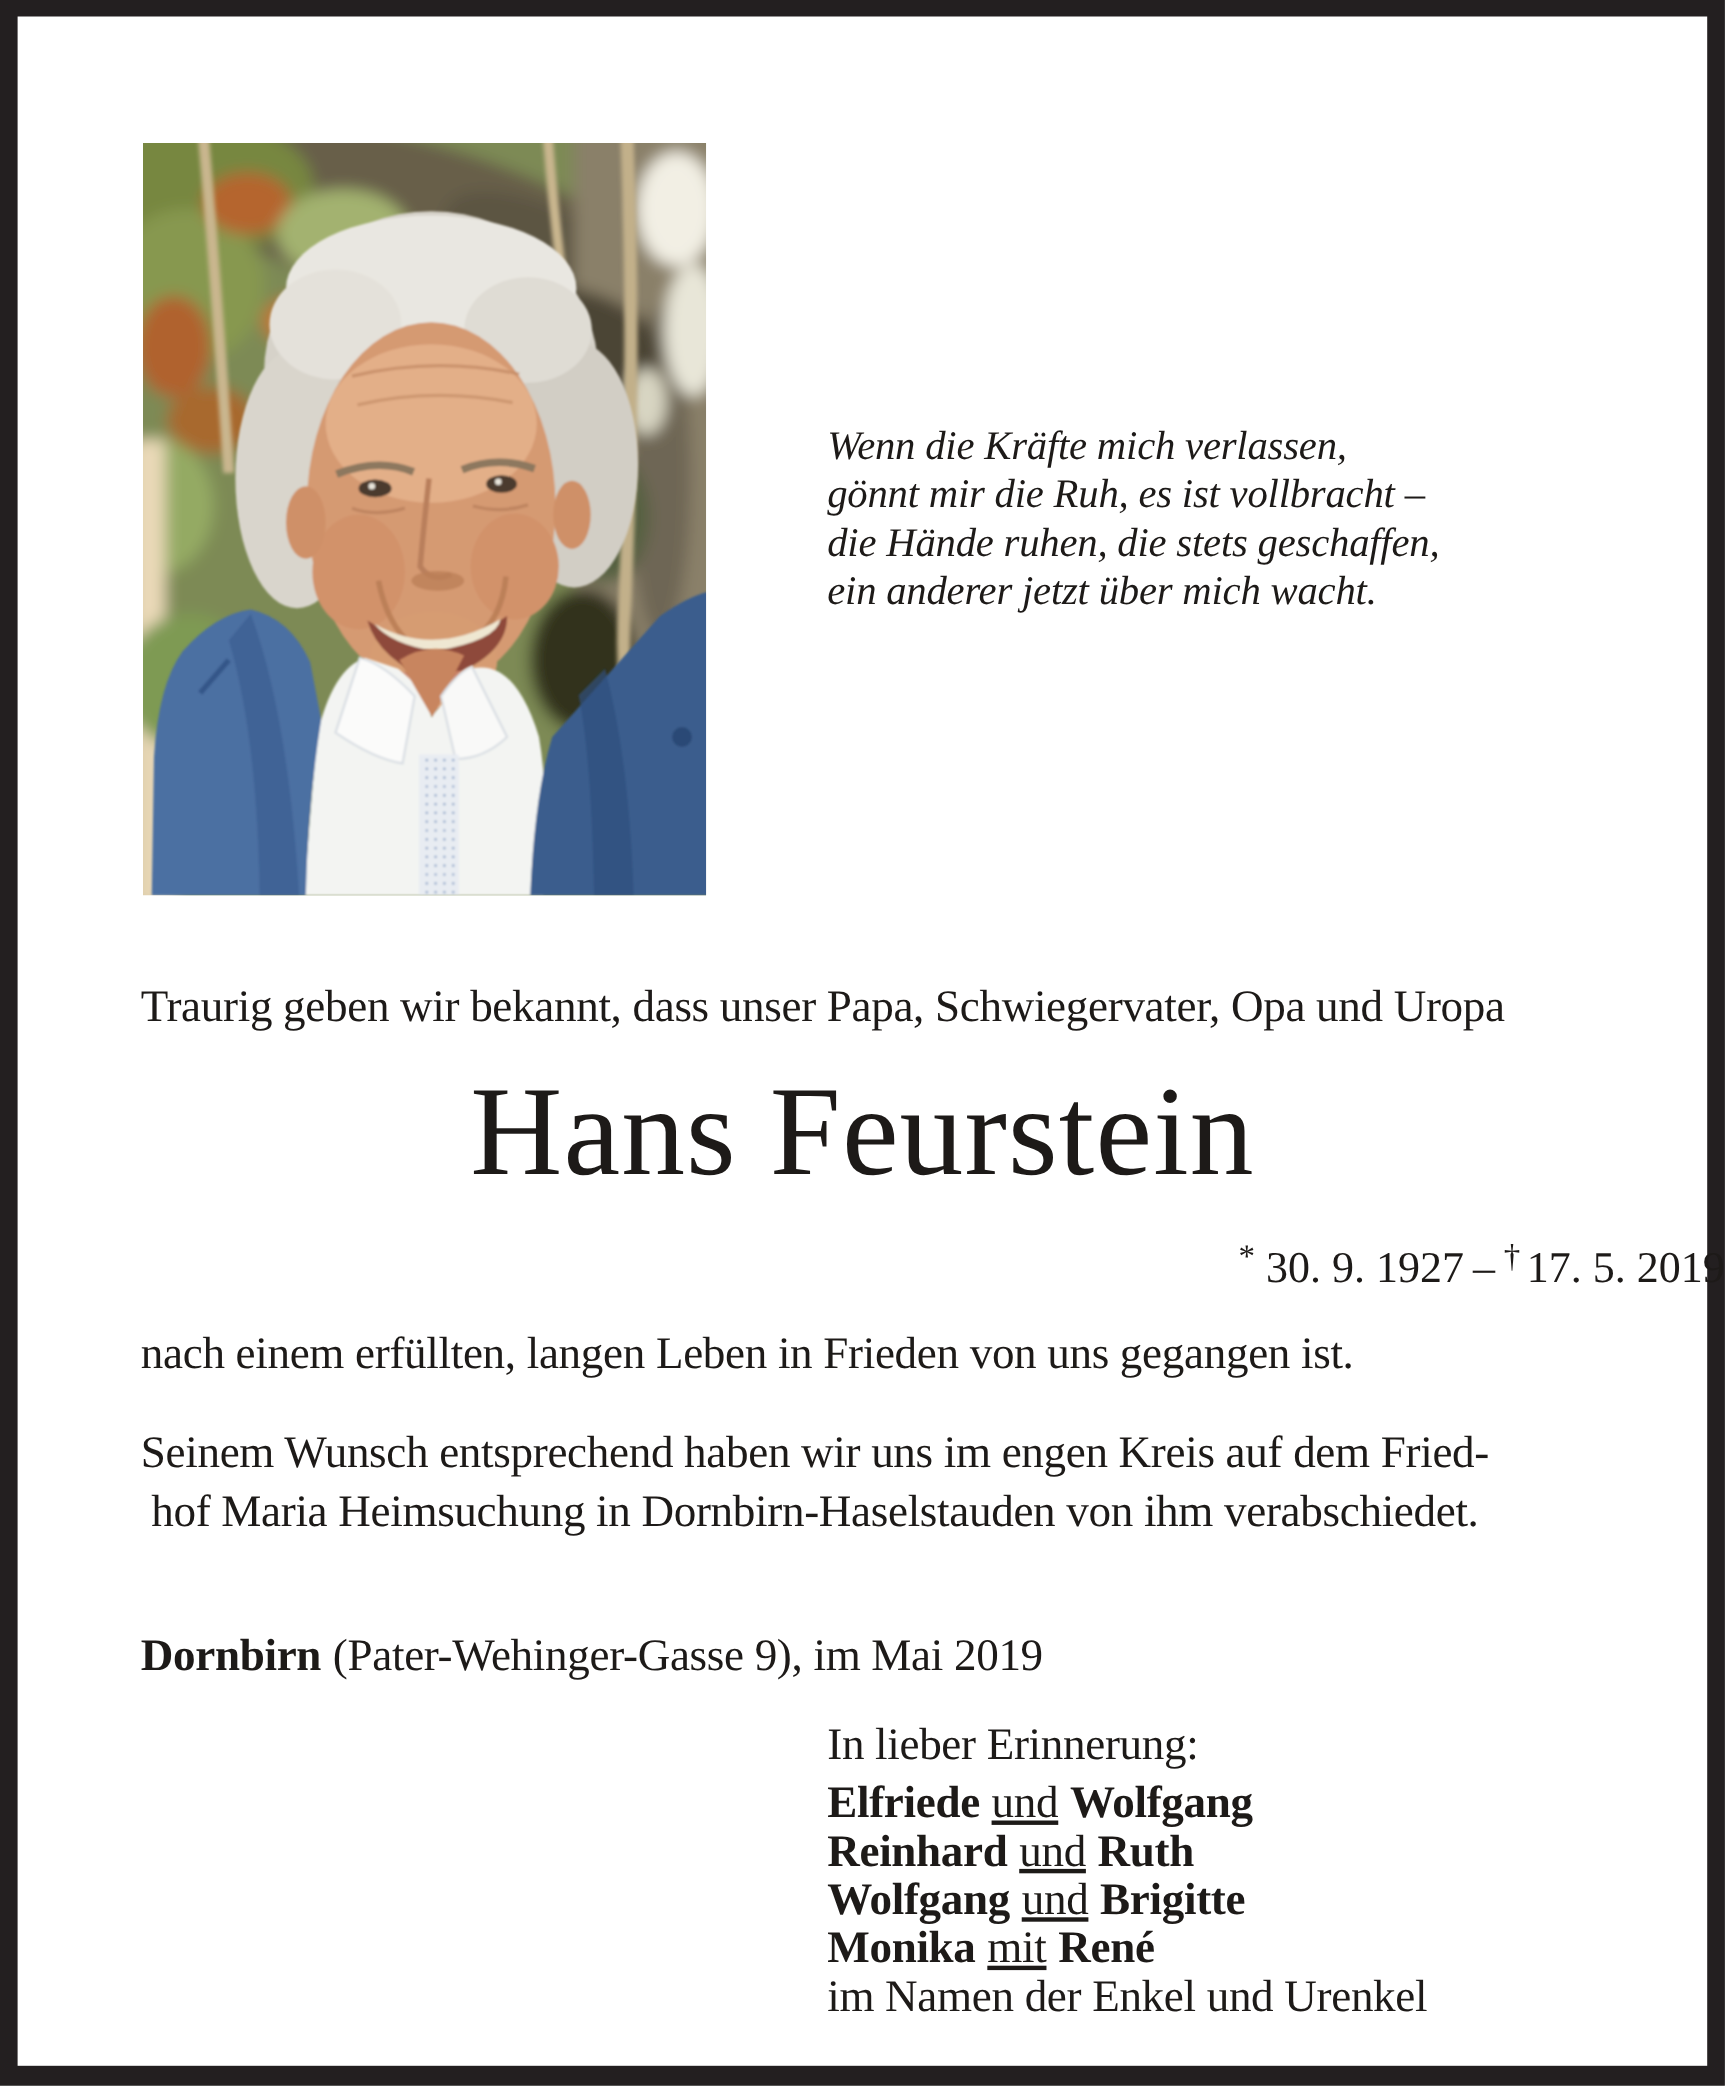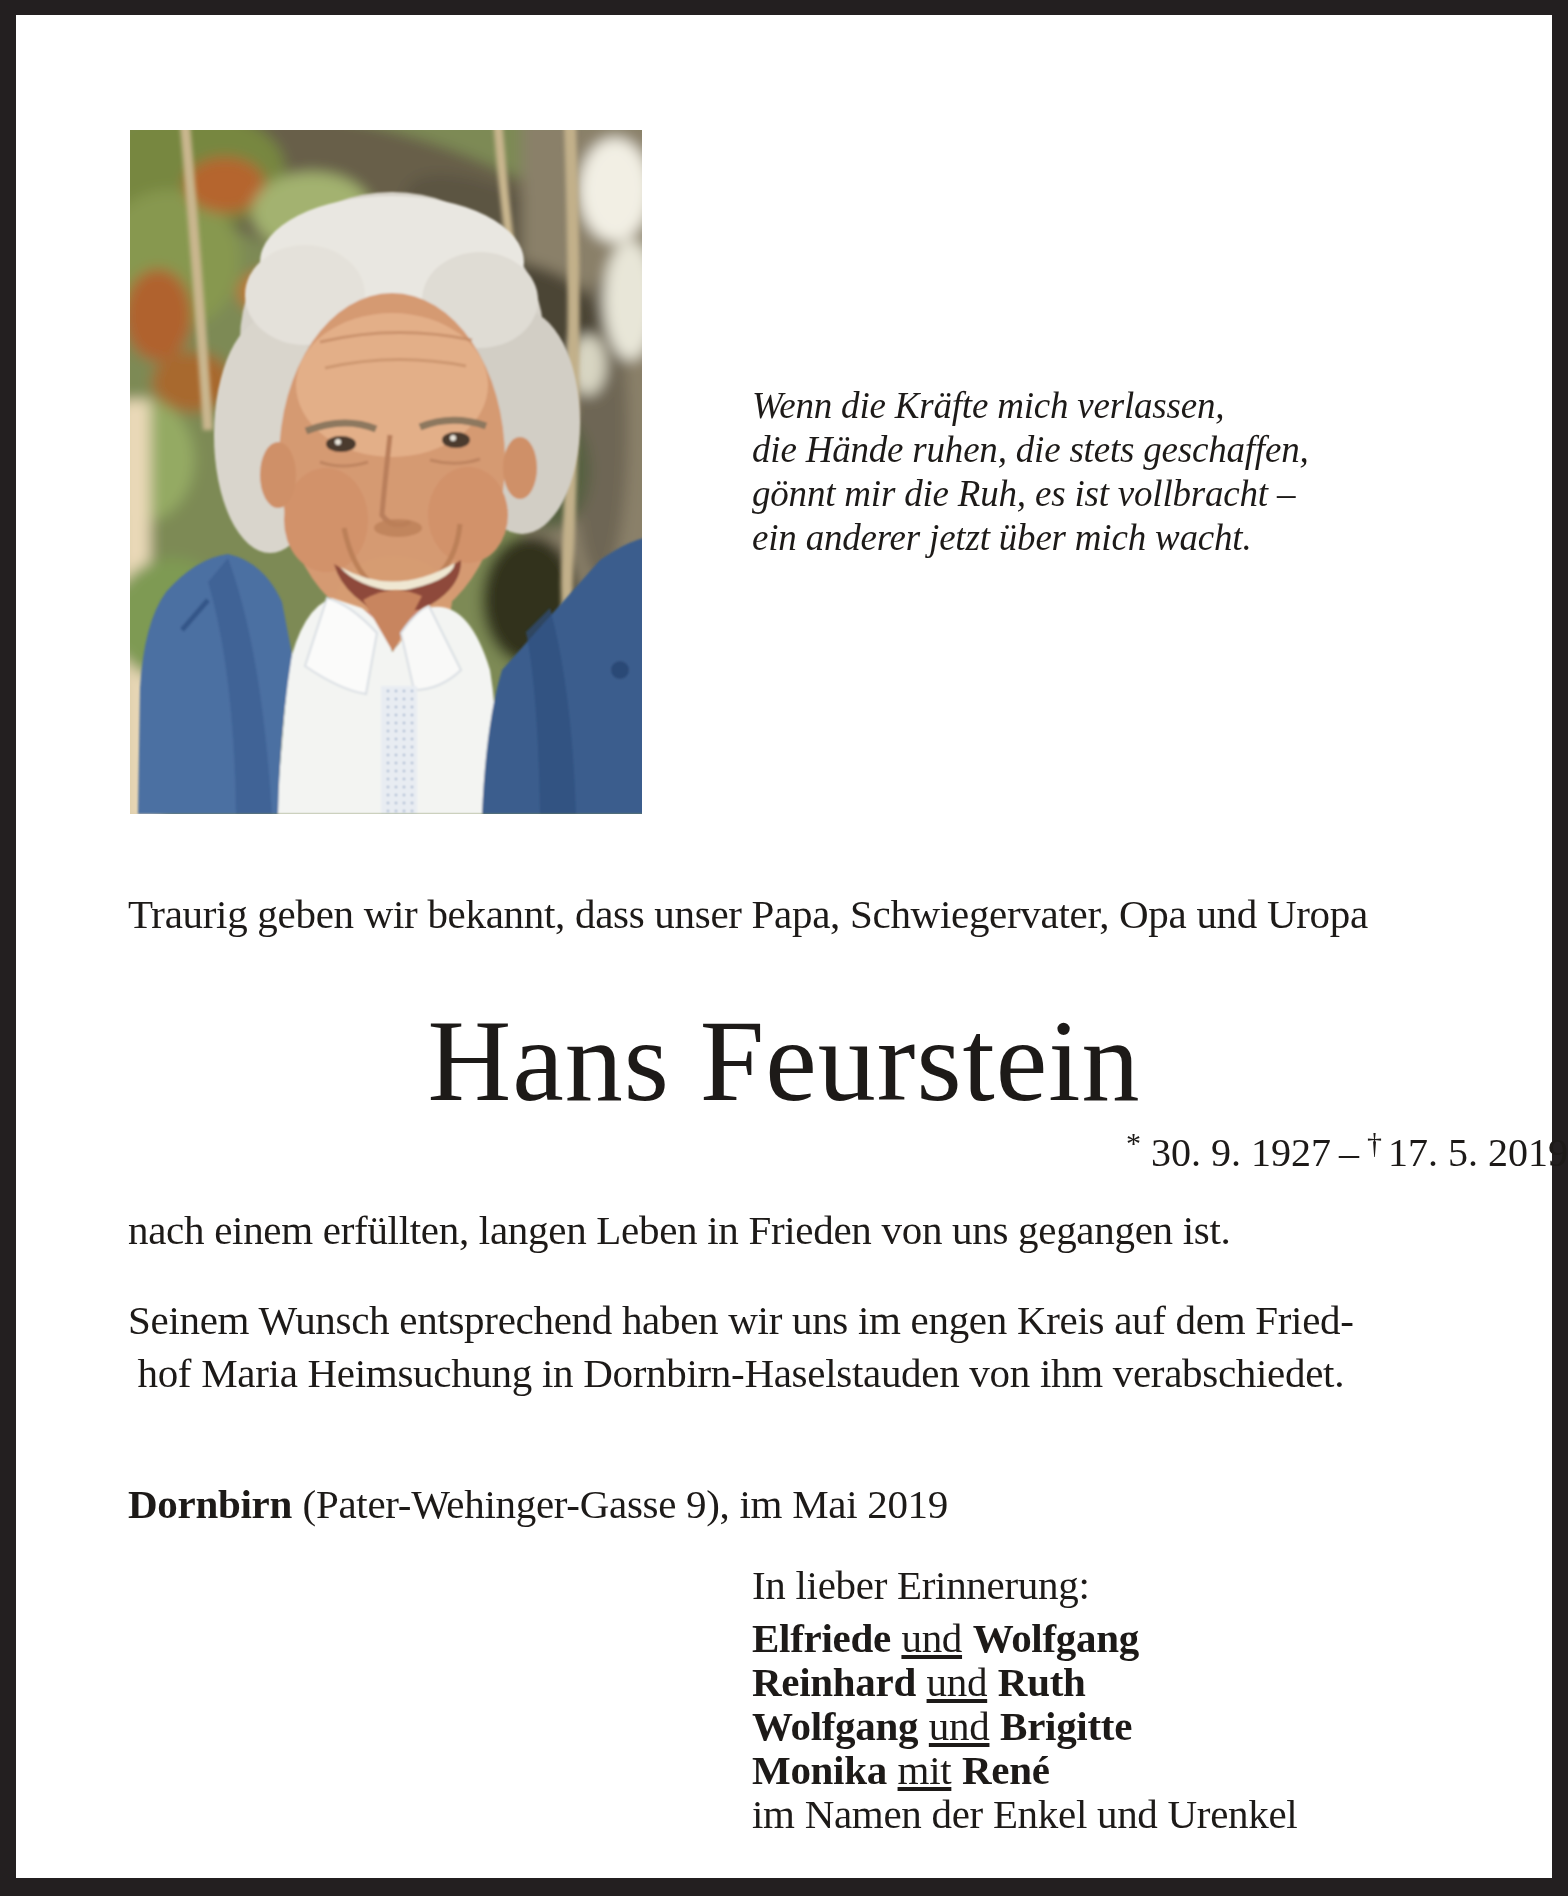--- a/index.html
+++ b/index.html
@@ -24,21 +24,21 @@
     position:absolute;left:752px;top:384px;
     font-style:italic;font-size:37px;line-height:44px;
     letter-spacing:-0.2px;white-space:nowrap;
   }
   .announcement{
     position:absolute;left:128px;top:888px;
     font-size:41px;line-height:53px;letter-spacing:-0.3px;white-space:nowrap;
   }
   .deceased-name{
     position:absolute;left:0;top:960px;width:100%;
-    text-align:center;font-size:116px;line-height:1.2;letter-spacing:1px;margin-top:32px;
+    text-align:center;font-size:116px;line-height:1.2;letter-spacing:1px;
   }
   .dates{
     position:absolute;left:0;top:1116px;width:100%;
     text-align:right;font-weight:normal;font-size:40px;line-height:53px;
   }
   .dates .sym{display:inline-block;font-size:30px;vertical-align:13px;}
   .dates .birth-sym{margin-right:10px;}
   .dates .death-sym{margin:0 6px 0 0;}
   .dates .sep{margin:0 8px;}
   .body-par{
@@ -174,22 +174,22 @@
 
         <path d="M352,684 Q356,592 372,540 L470,430 Q496,412 514,408 L514,684 Z" fill="#3b5d8d"></path>
         <path d="M420,478 Q442,560 446,684 L410,684 Q408,560 396,502 Z" fill="#2f4f7e" opacity="0.7"></path>
         <circle cx="490" cy="540" r="9" fill="#2c4a76"></circle>
       </g>
     </svg>
   </div>
 
   <div class="poem">
     <div>Wenn die Kräfte mich verlassen,</div>
+    <div>gönnt mir die Ruh, es ist vollbracht –</div>
     <div>die Hände ruhen, die stets geschaffen,</div>
-    <div>gönnt mir die Ruh, es ist vollbracht –</div>
     <div>ein anderer jetzt über mich wacht.</div>
   </div>
 
   <div class="announcement">Traurig geben wir bekannt, dass unser Papa, Schwiegervater, Opa und Uropa</div>
 
   <div class="deceased-name">Hans Feurstein</div>
 
   <div class="dates">
     <span class="sym birth-sym">*</span><span>30. 9. 1927</span><span class="sep">–</span><span class="sym death-sym">†</span><span>17. 5. 2019</span>
   </div>

